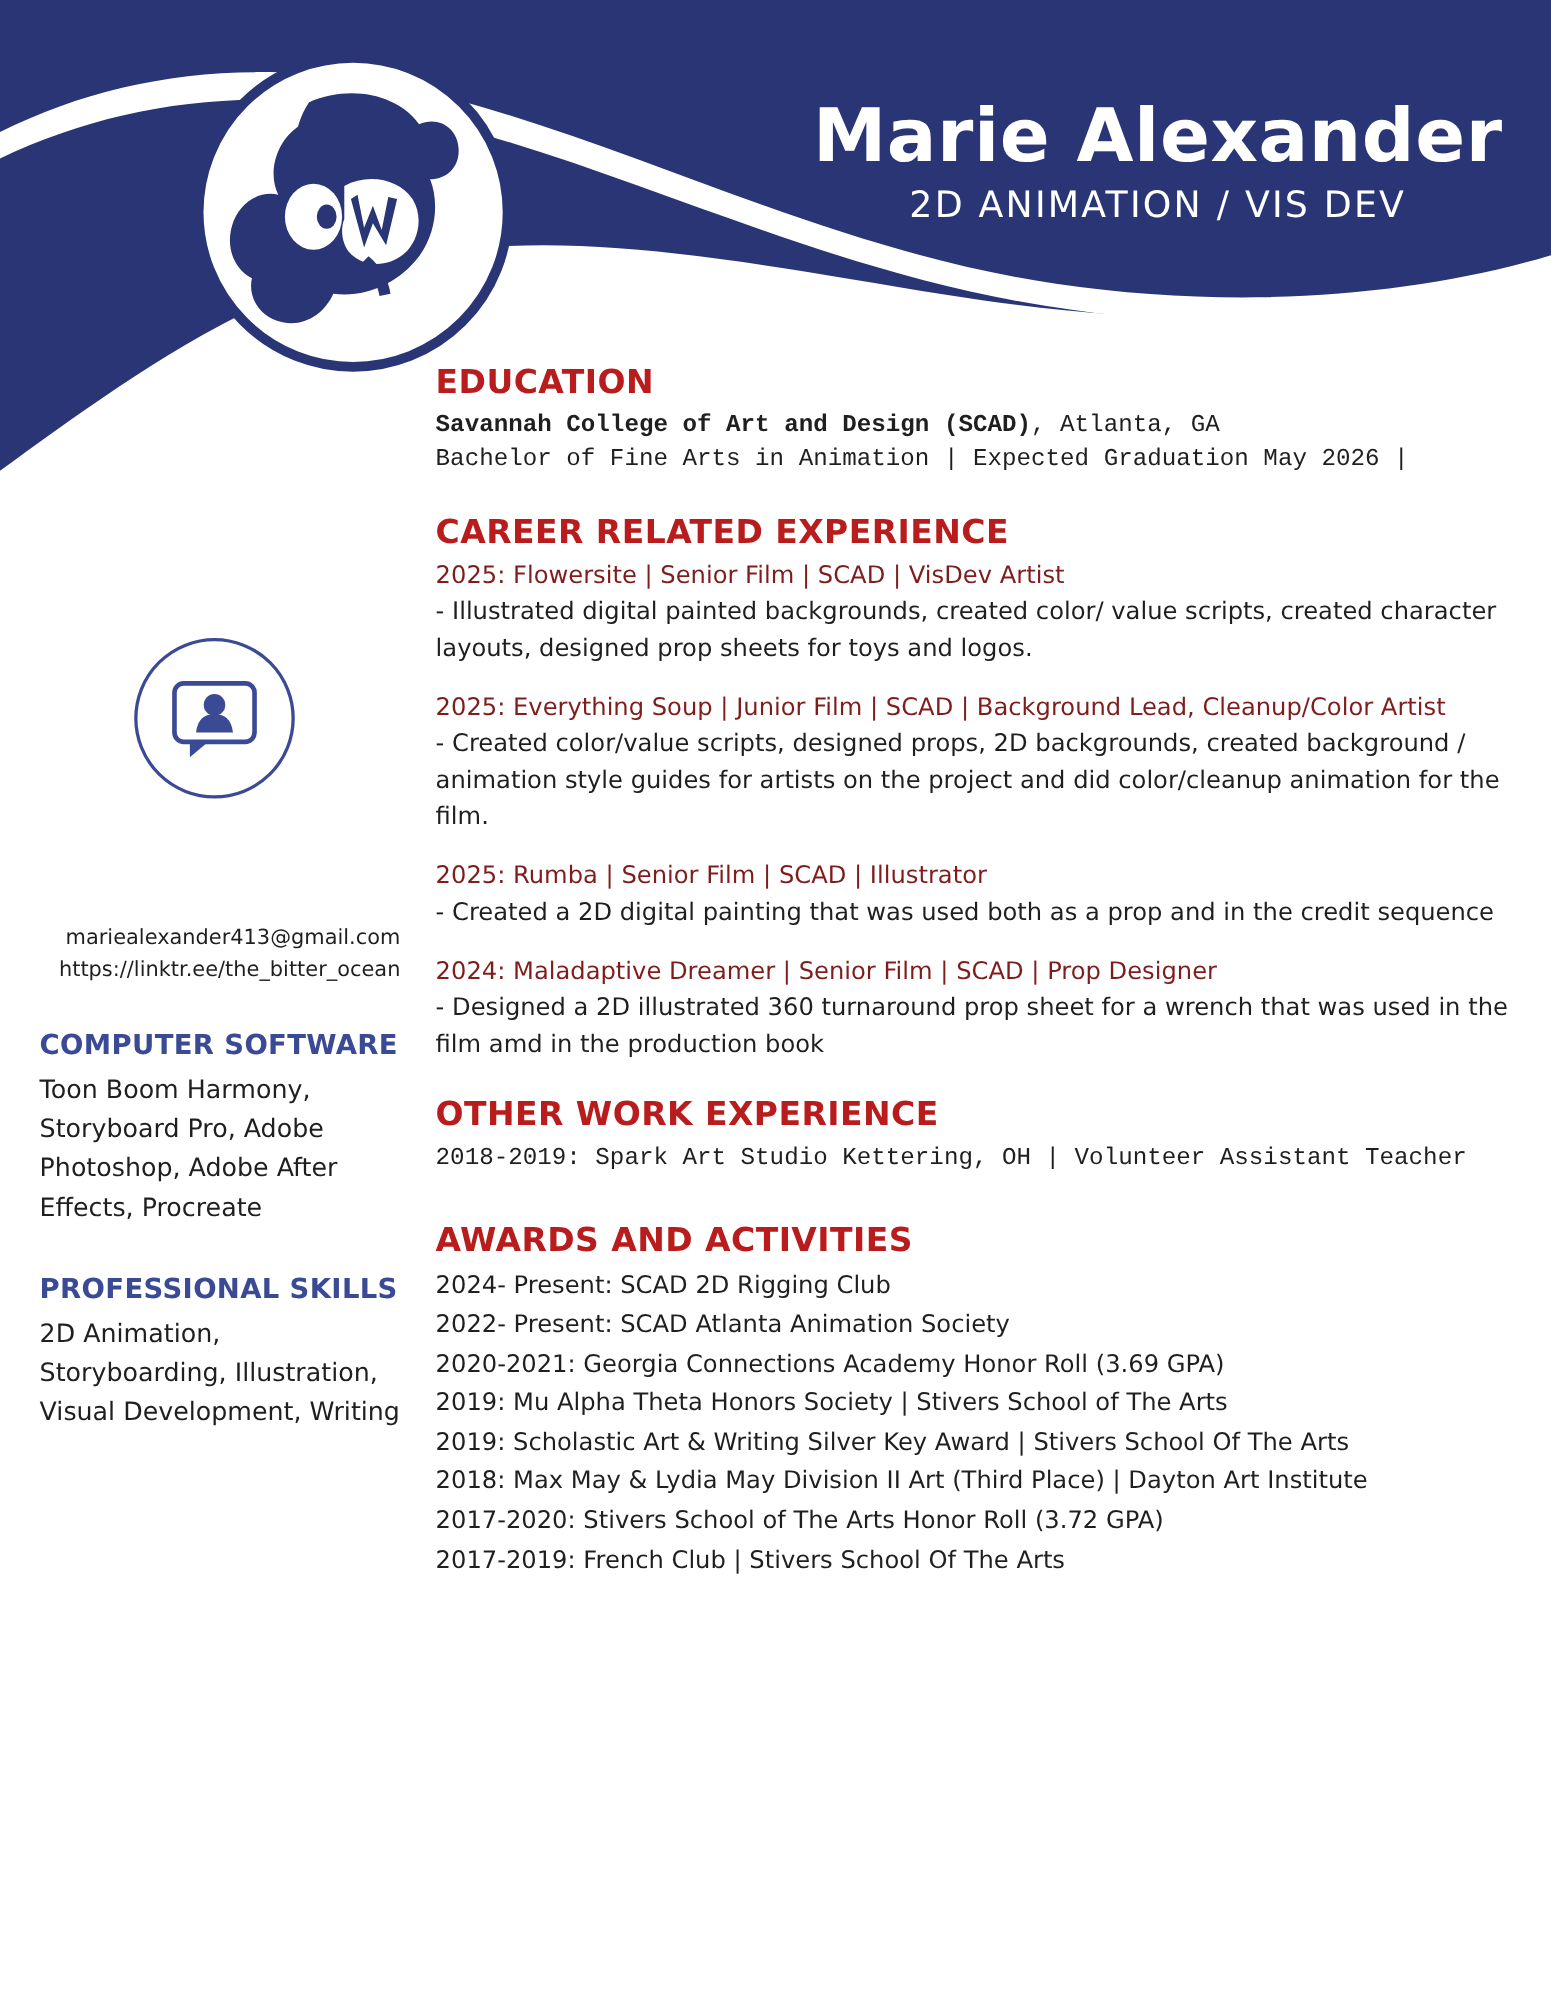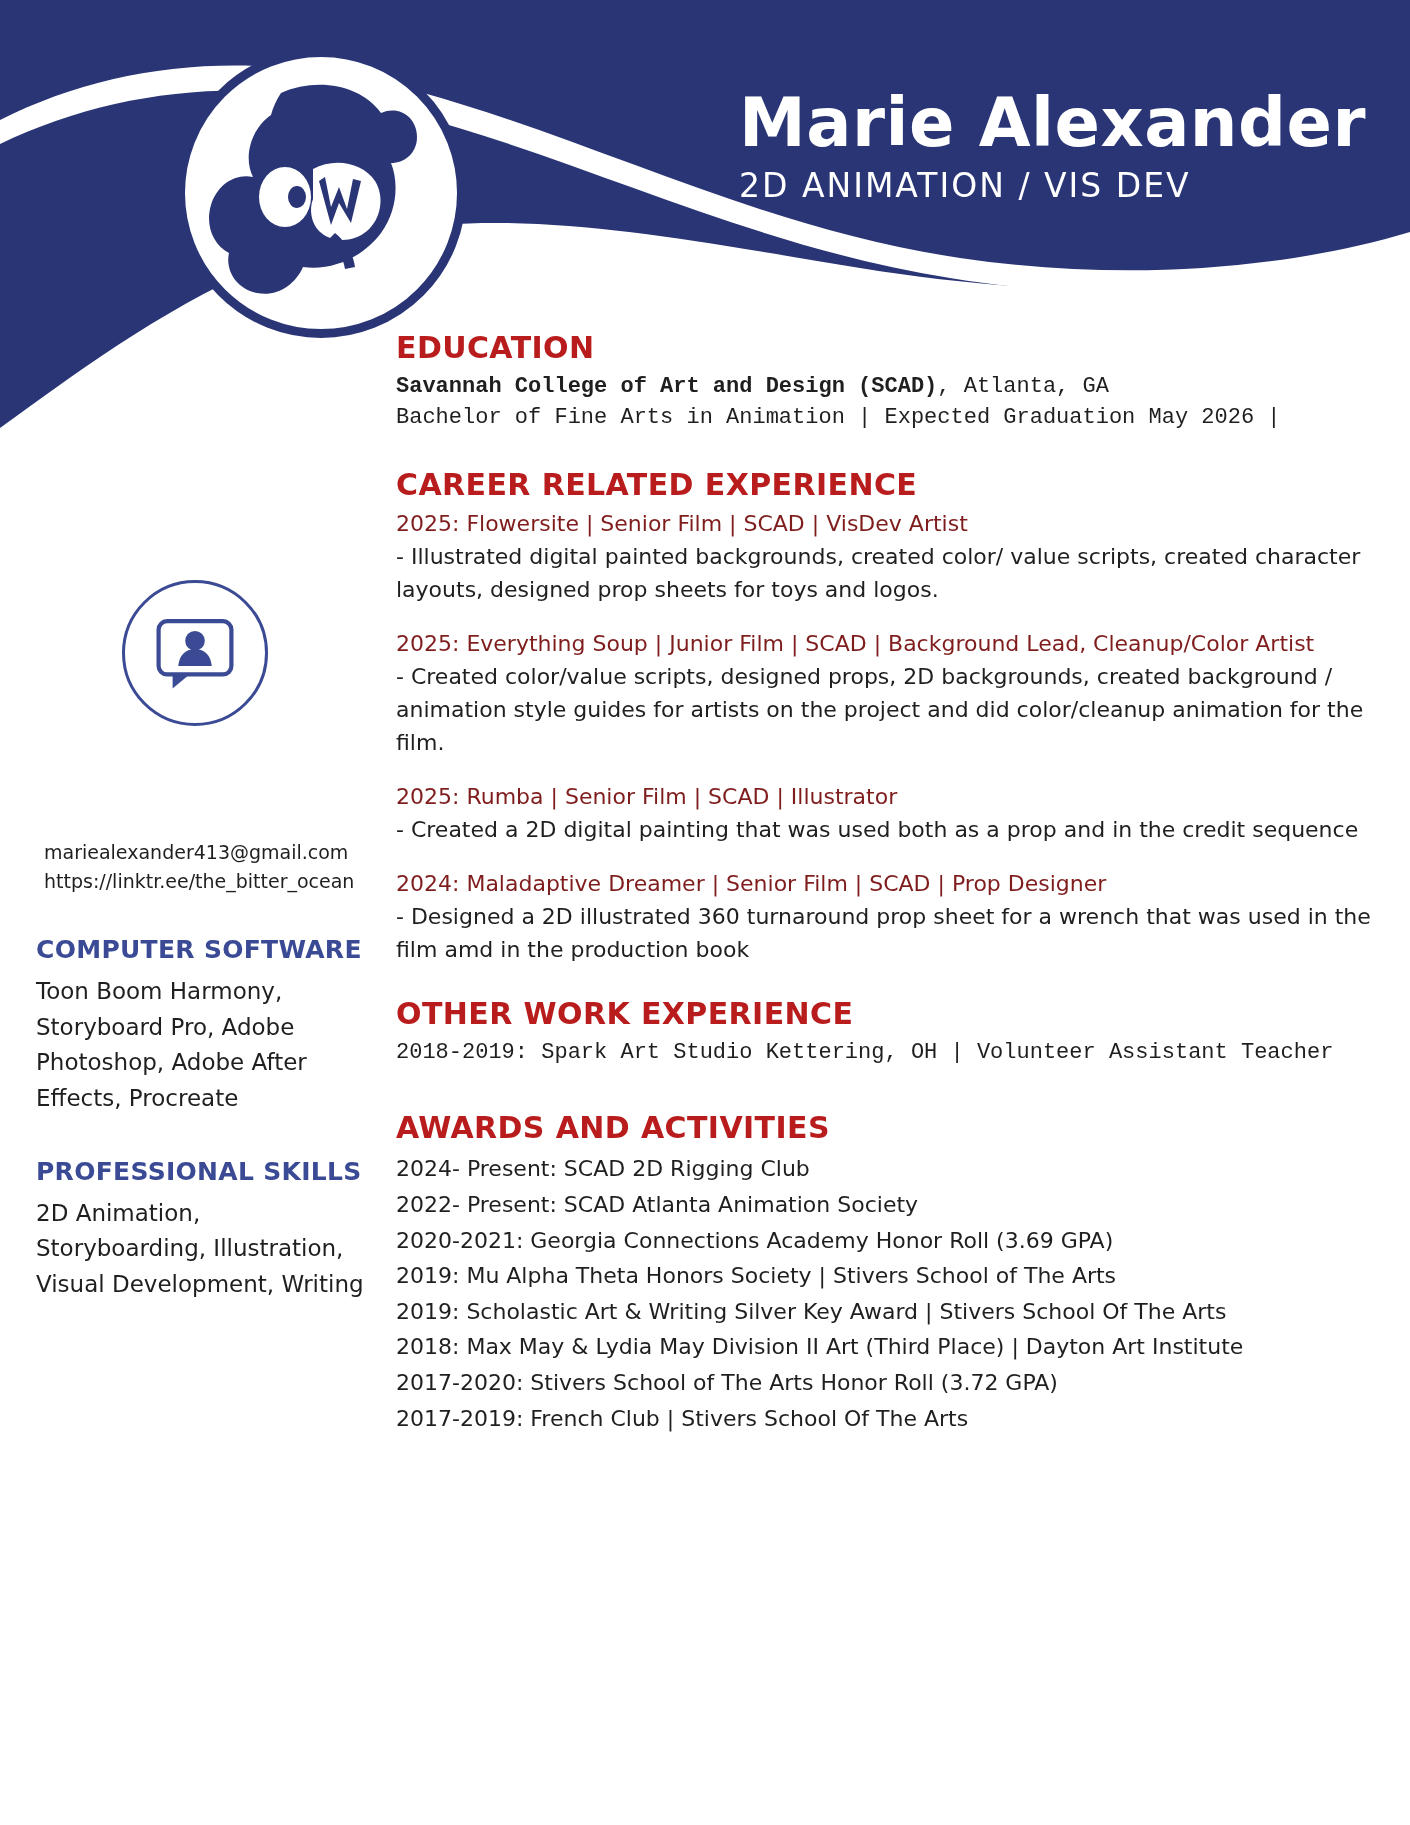--- a/index.html
+++ b/index.html
@@ -45,21 +45,21 @@
     top: 0;
     width: 272px;
     height: 272px;
   }
 
   
   #name-block {
     position: absolute;
     right: 44px;
     top: 88px;
-    text-align: left;
+    text-align: center;
     z-index: 4;
     color: #ffffff;
   }
   #person-name {
     font-size: 67px;
     font-weight: bold;
     letter-spacing: 0.5px;
     line-height: 1.05;
     white-space: nowrap;
   }
@@ -86,21 +86,21 @@
     margin: 0 auto 0 122px;
     position: relative;
     box-sizing: border-box;
   }
   #contact-lines {
     margin-top: 112px;
     text-align: right;
     font-size: 19px;
     line-height: 1.5;
     color: #1f1f1f;
-    padding: 0 44px;
+    padding: 0 28px;
   }
   .left-section {
     margin-top: 40px;
     padding-left: 36px;
     padding-right: 28px;
   }
   .left-heading {
     color: #3b4a94;
     font-size: 25px;
     font-weight: bold;

